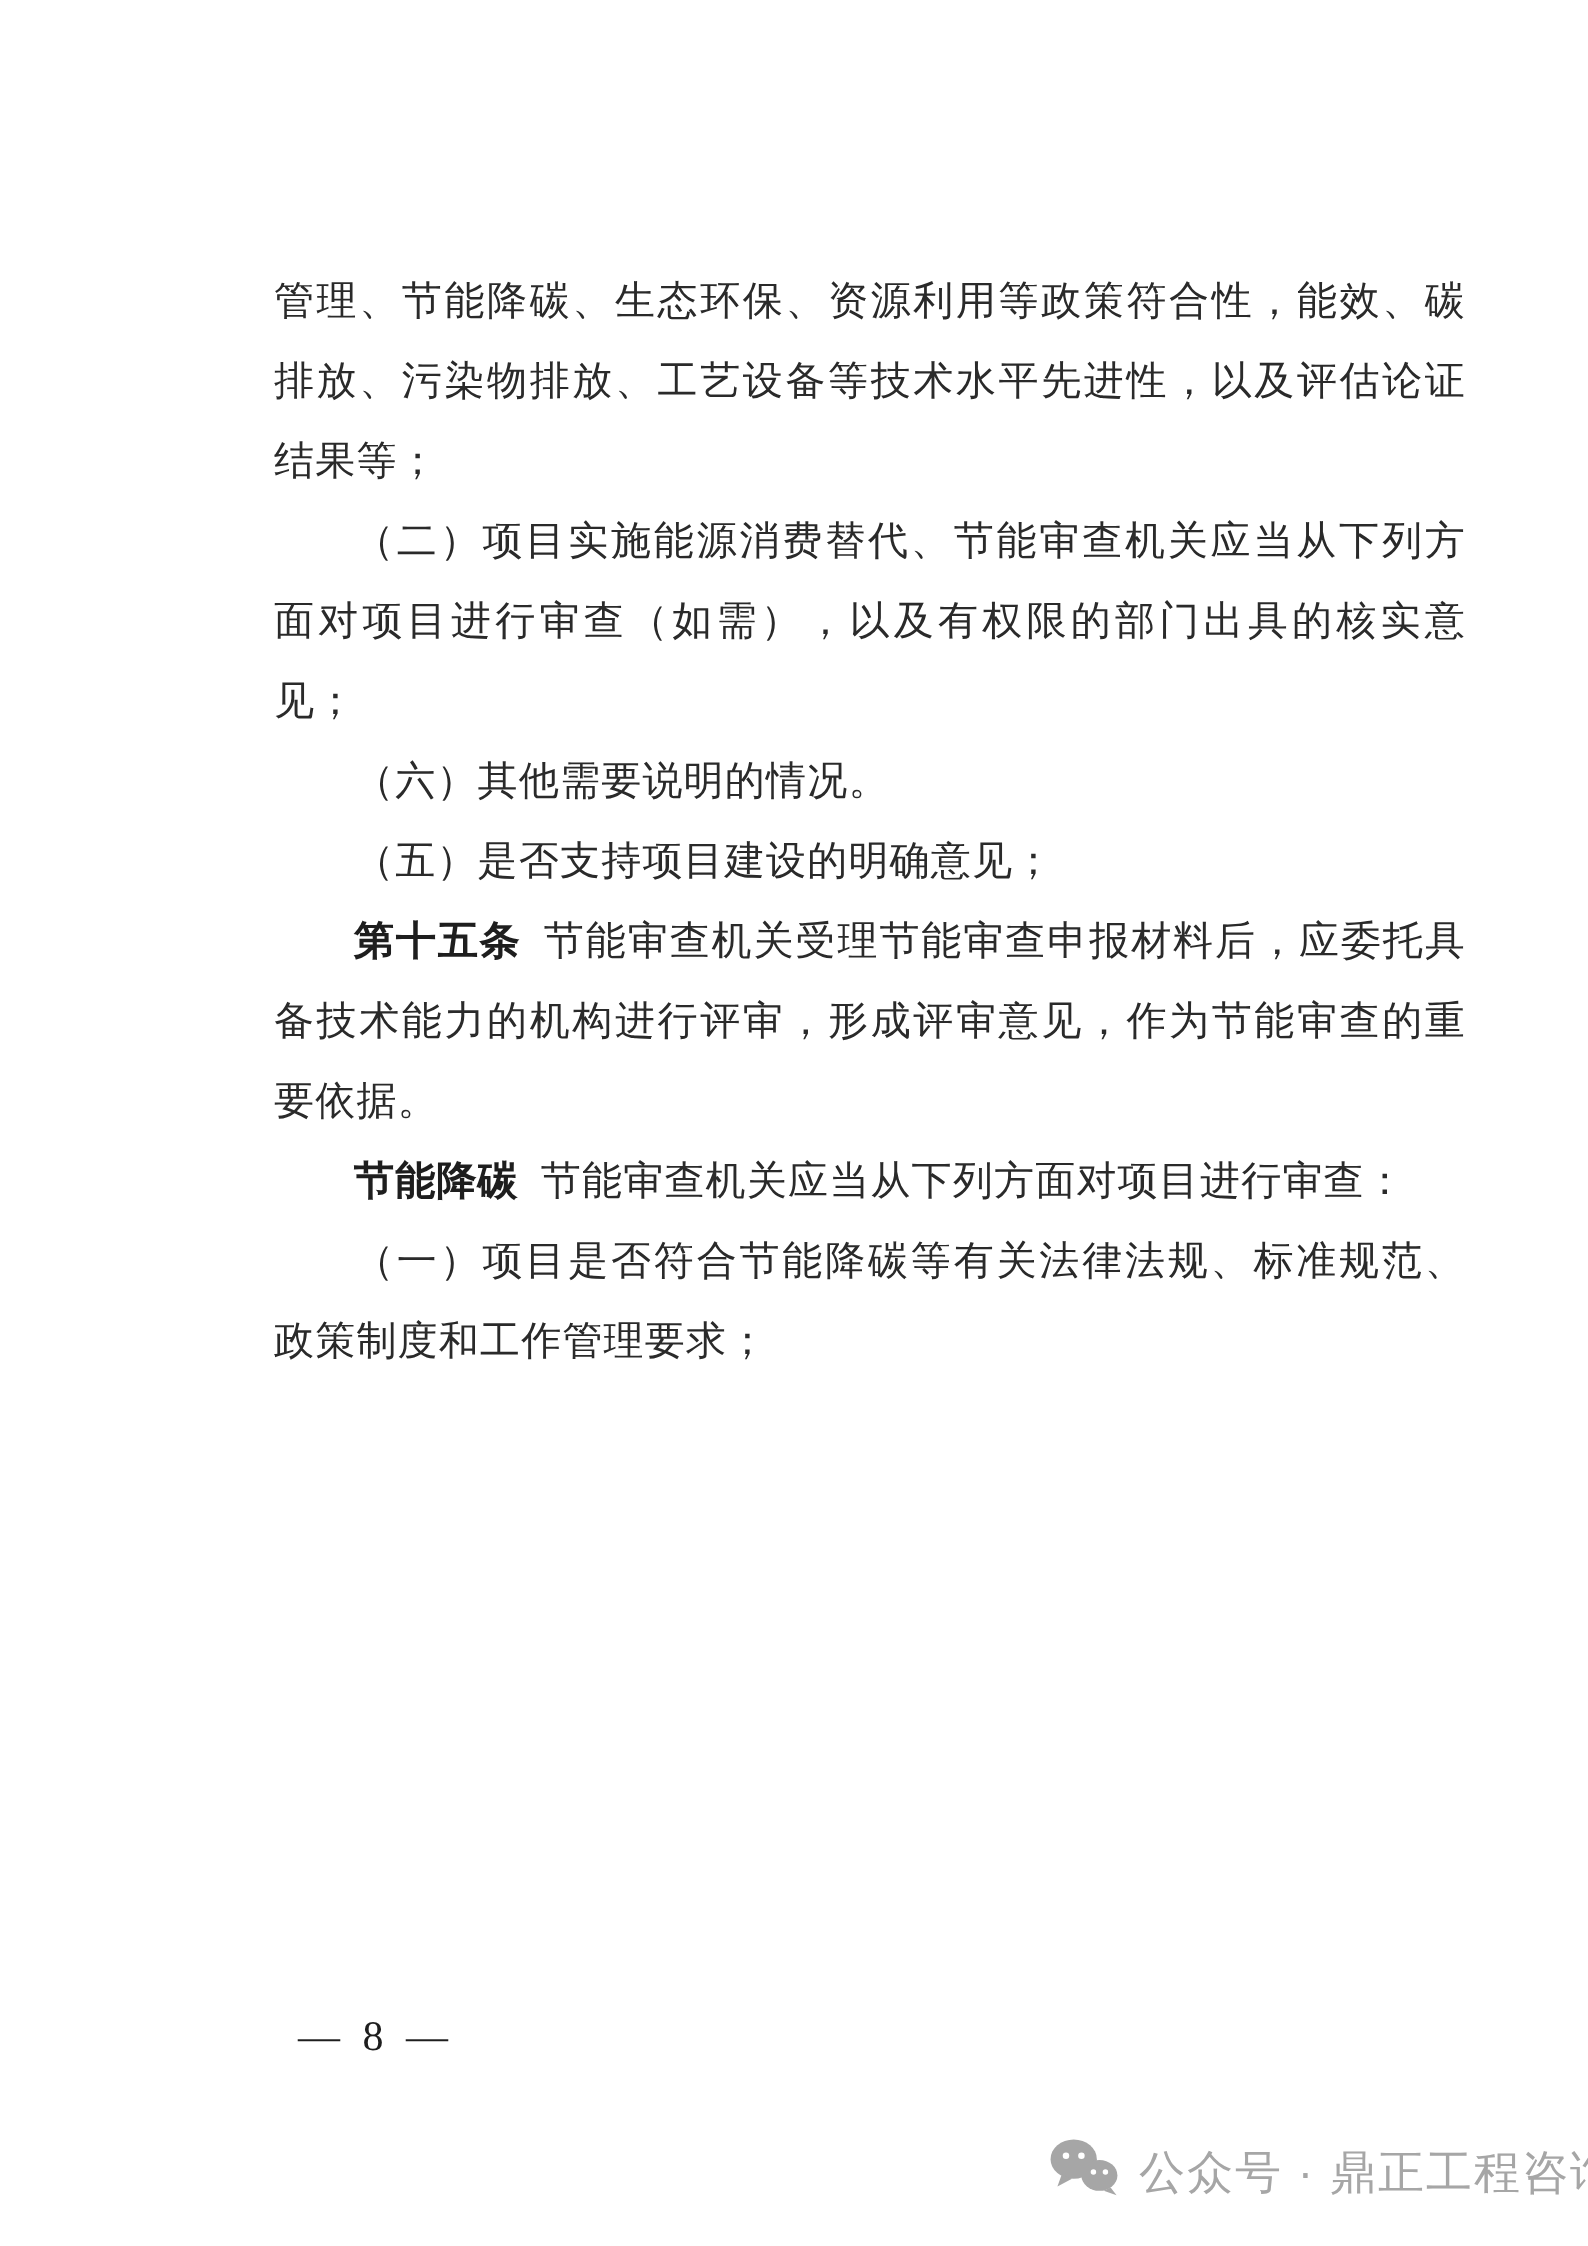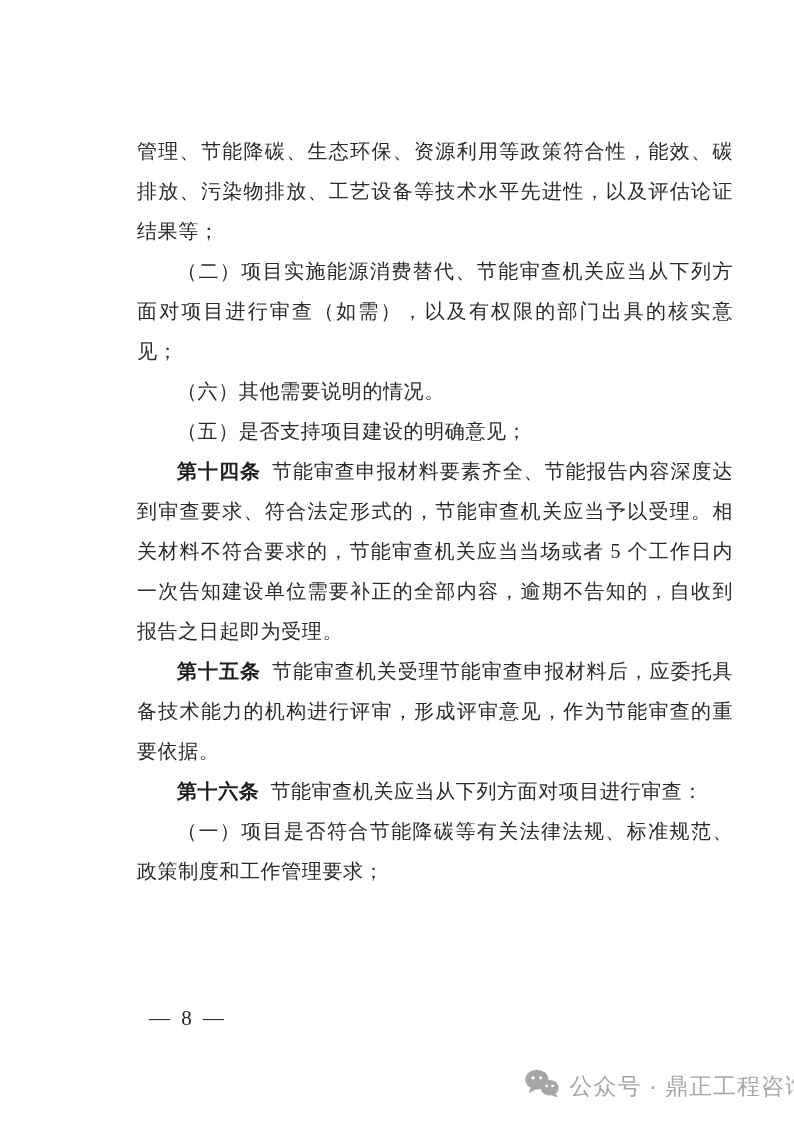--- a/index.html
+++ b/index.html
@@ -60,23 +60,22 @@
 </head>
 <body>
 
 <div class="page">
 
   <div class="content">
     <p><span>管理、节能降碳、生态环保、资源利用等政策符合性，能效、碳排放、污染物排放、工艺设备等技术水平先进性，以及评估论证结果等；</span></p>
     <p class="indent"><span>（二）项目实施能源消费替代、节能审查机关应当从下列方面对项目进行审查（如需），以及有权限的部门出具的核实意见；</span></p>
     <p class="indent"><span>（六）其他需要说明的情况。</span></p>
     <p class="indent"><span>（五）是否支持项目建设的明确意见；</span></p>
-    <p class="indent"><span class="term">第十四条</span><span>节能审查申报材料要素齐全、节能报告内容深度达到审查要求、符合法定形式的，节能审查机关应当予以受理。相关材料不符合要求的，节能审查机关应当当场或者 5 个工作日内一次告知建设单位需要补正的全部内容，逾期不告知的，自收到报告之日起即为受理。</span></p>
     <p class="indent"><span class="term">第十五条</span><span>节能审查机关受理节能审查申报材料后，应委托具备技术能力的机构进行评审，形成评审意见，作为节能审查的重要依据。</span></p>
-    <p class="indent"><span class="term">第十六条</span><span>节能审查机关应当从下列方面对项目进行审查：</span></p>
+    <p class="indent"><span class="term">节能降碳</span><span>节能审查机关应当从下列方面对项目进行审查：</span></p>
     <p class="indent"><span>（一）项目是否符合节能降碳等有关法律法规、标准规范、政策制度和工作管理要求；</span></p>
   </div>
 
   <div class="page-number">— 8 —</div>
 
   <div class="watermark">
     <span class="wechat-icon">
       <svg width="36" height="30" viewBox="0 0 42 34" fill="none" xmlns="http://www.w3.org/2000/svg">
         <ellipse cx="15" cy="13" rx="13.5" ry="11.5" fill="#a6a6a6"></ellipse>
         <path d="M8 22 L5.5 29 L14 24.5 Z" fill="#a6a6a6"></path>

